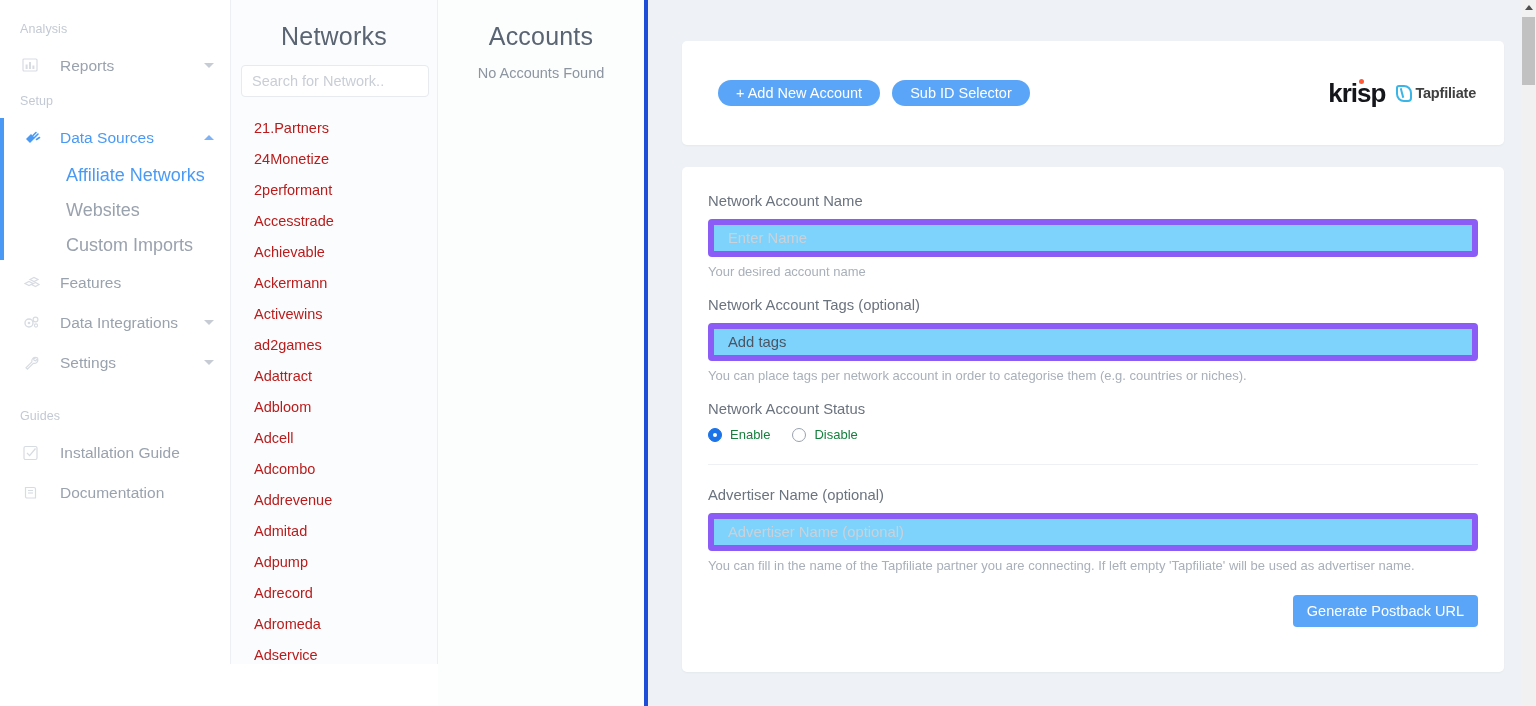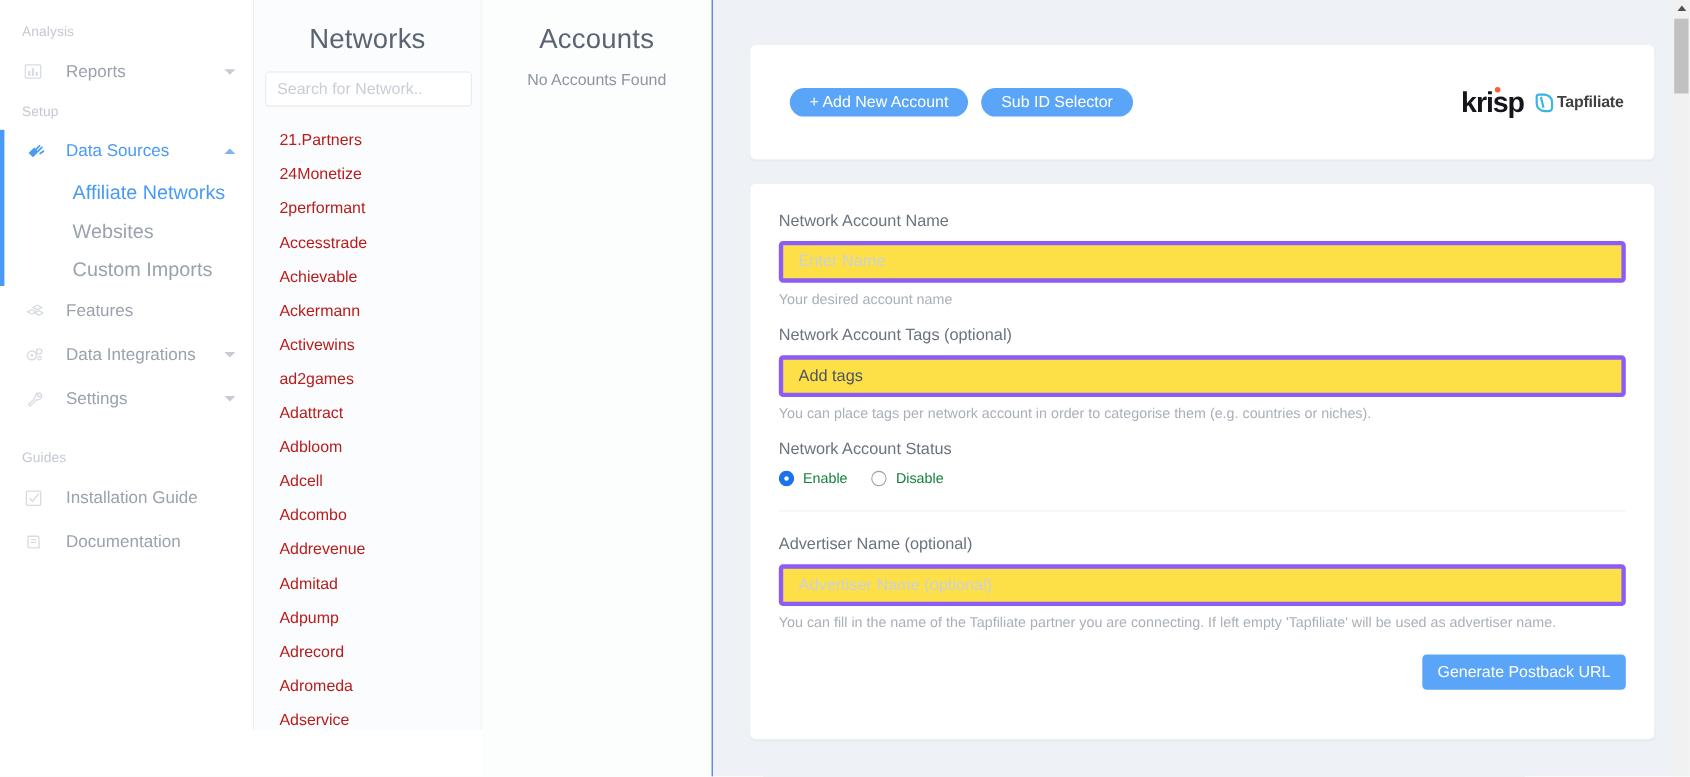--- a/index.html
+++ b/index.html
@@ -143,21 +143,21 @@
     white-space: nowrap;
     overflow: hidden;
   }
 
   
   .accounts-col {
     width: 210px;
     min-width: 210px;
     height: 706px;
     background: #fcfdfd;
-    border-right: 1px solid #1d4ed8;
+    border-right: 4px solid #1d4ed8;
     position: relative;
   }
   .accounts-empty {
     text-align: center;
     font-size: 14.5px;
     color: #8d95a1;
     margin-top: 4px;
   }
 
   
@@ -249,23 +249,23 @@
   }
   .field-label {
     font-size: 14.8px;
     color: #6b737f;
     margin-bottom: 10px;
   }
   .input {
     display: block;
     width: 100%;
     height: 38px;
-    border: 4px solid #8b5cf6;
+    border: 6px solid #8b5cf6;
     border-radius: 4px;
-    background: #fde047;
+    background: #7dd3fc;
     padding: 0 14px;
     font-size: 14.8px;
     color: #4b5563;
     font-family: "Liberation Sans", sans-serif;
     outline: none;
   }
   .input::placeholder { color: #cbd1d9; }
   .input.filled { color: #4b5563; }
   .helper {
     font-size: 13px;

